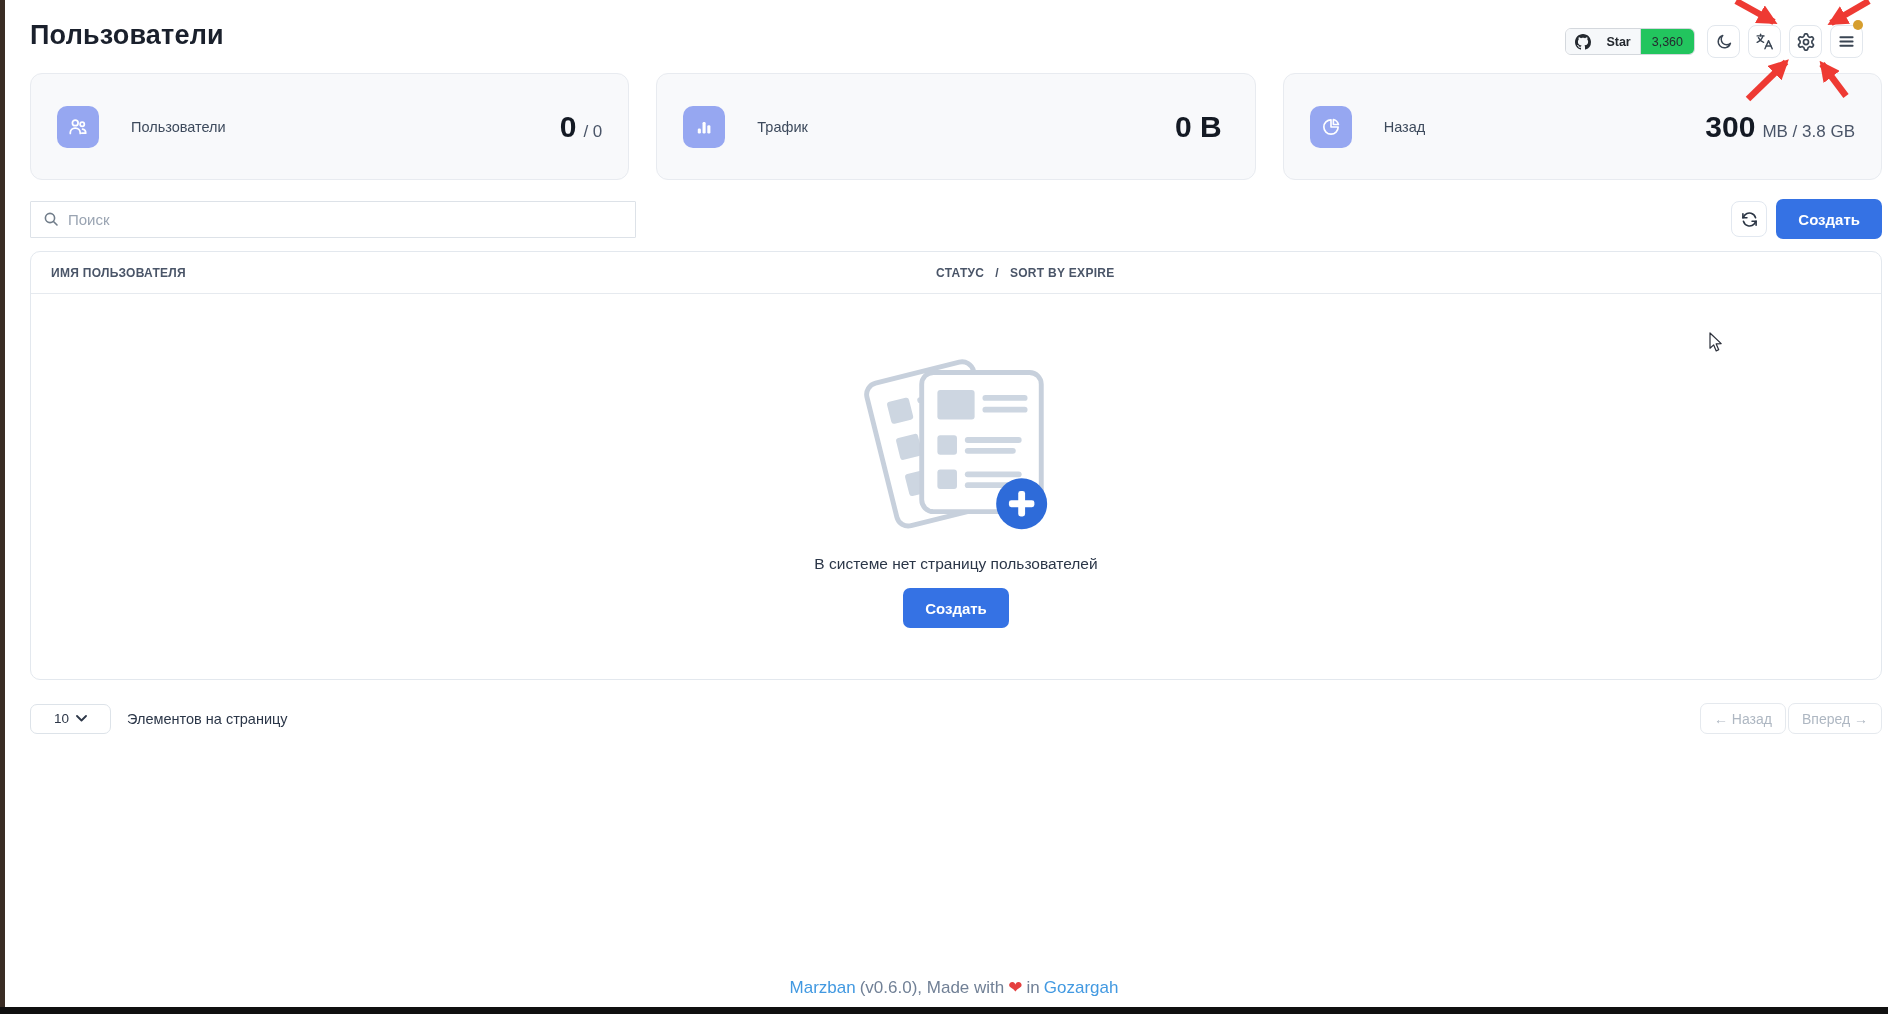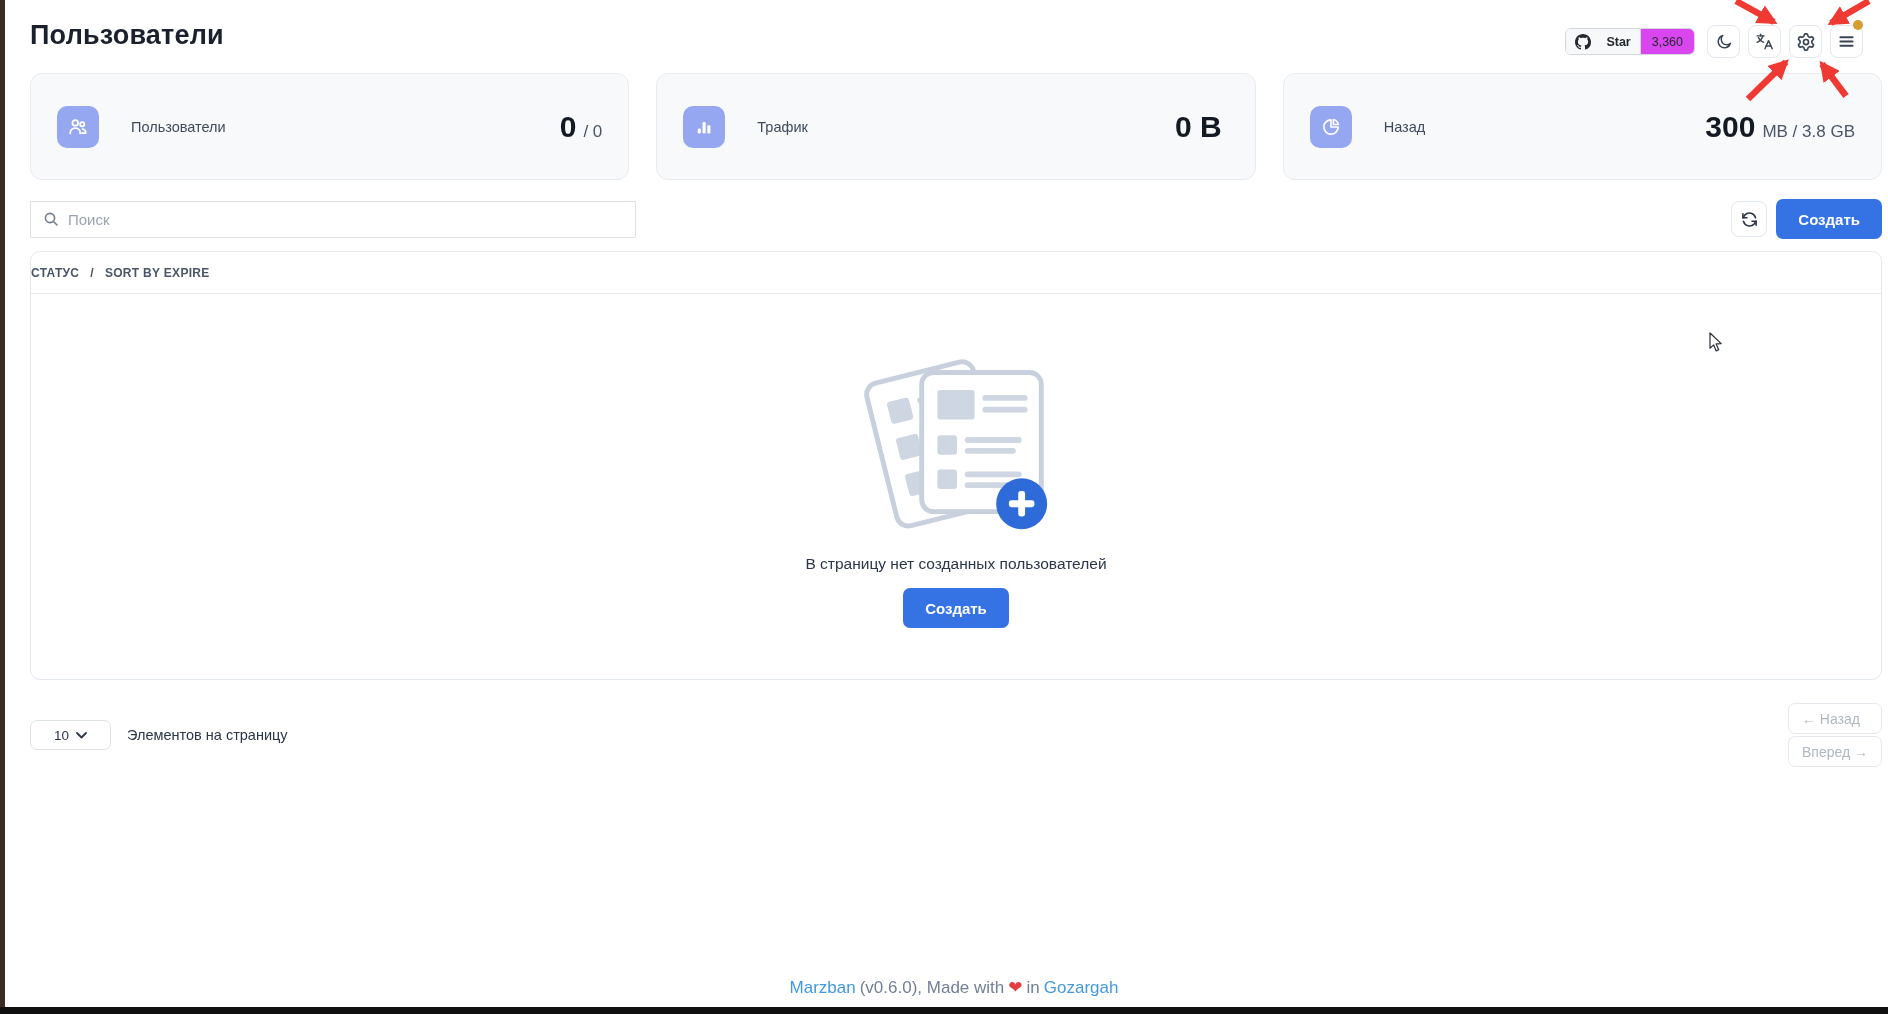--- a/index.html
+++ b/index.html
@@ -13,21 +13,21 @@
   .bottom-bar { position:absolute; left:0; bottom:0; width:100%; height:7px; background:#101010; z-index:40; }
 
   .content { margin:0 6px 0 30px; position:relative; }
 
   h1.page-title { margin-top:20px; font-size:27px; font-weight:700; color:#1a202c; letter-spacing:.2px; }
 
   
   .top-controls { position:absolute; top:25px; right:25px; display:flex; align-items:center; gap:8px; z-index:10; }
   .gh-btn { display:flex; height:27px; border:1px solid #d4d8dd; border-radius:6px; overflow:hidden; font-size:12.5px; color:#24292f; margin-right:4px; cursor:pointer; }
   .gh-star { display:flex; align-items:center; gap:15px; padding:0 9px; background:#f6f8fa; border-right:1px solid #d4d8dd; font-weight:600; }
-  .gh-count { display:flex; align-items:center; padding:0 11px; background:#d946ef; }
+  .gh-count { display:flex; align-items:center; padding:0 11px; background:#22c55e; }
   .icon-btn { width:33px; height:33px; border:1px solid #e2e7ed; border-radius:8px; background:#fff; display:flex; align-items:center; justify-content:center; color:#3a4553; position:relative; cursor:pointer; }
   .icon-btn svg { display:block; }
   .menu-dot { position:absolute; top:-6px; right:-1px; width:10px; height:10px; border-radius:50%; background:#D69E2E; }
 
   
   .annot { position:absolute; left:1722px; top:0; width:166px; height:112px; z-index:50; pointer-events:none; }
 
   
   .cards { display:flex; gap:27px; margin-top:22px; }
   .card { flex:1; height:107px; background:#f8f9fb; border:1px solid #e8ebf0; border-radius:12px; display:flex; align-items:center; padding:0 26px; }
@@ -55,21 +55,21 @@
   .tbody { height:385px; display:flex; flex-direction:column; align-items:center; justify-content:center; }
   .empty-state { display:flex; flex-direction:column; align-items:center; }
   .empty-illustration { width:210px; height:196px; margin-bottom:14px; }
   .empty-text { font-size:15.5px; color:#2b3648; font-weight:500; margin-bottom:15px; }
 
   
   .pagination { display:flex; align-items:center; justify-content:space-between; margin-top:23px; }
   .pagination-left { display:flex; align-items:center; }
   .page-size { height:30px; min-width:52px; border:1px solid #dde3e9; border-radius:7px; background:#fff; display:flex; align-items:center; justify-content:center; gap:7px; font-size:13.5px; color:#2d3748; padding:0 23px; cursor:pointer; }
   .page-size-label { margin-left:16px; font-size:14.5px; color:#2b3648; }
-  .pager { display:flex; gap:2px;flex-direction:column; }
+  .pager { display:flex; gap:2px; }
   .pager-btn { height:31px; padding:0 13px; border:1px solid #e5e9ee; border-radius:7px; background:#fff; color:#aeb7c2; font-size:14px; font-family:inherit; display:flex; align-items:center; gap:6px; cursor:default; }
 
   
   .footer { position:absolute; left:0; top:977px; width:100%; text-align:center; font-size:17px; color:#718096; z-index:5;padding-left:20px; }
   .footer .link { color:#4299e1; cursor:pointer; }
   .footer .heart { color:#e53e3e; margin:0 2px; }
   .footer span { margin:0 2px; }
 
   .cursor { position:absolute; left:1709px; top:332px; z-index:60; pointer-events:none; }
 </style>
@@ -202,20 +202,21 @@
             <path d="M13.7 6.4a6 6 0 0 0-10-2.7L1.8 6.4"></path>
             <path d="M2.3 9.6a6 6 0 0 0 10 2.7l1.9-2.7"></path>
           </svg>
       </div>
       <button class="btn-primary">Создать</button>
     </div>
   </div>
 
   <div class="table-card">
     <div class="thead">
+      <div class="th th-username">ИМЯ ПОЛЬЗОВАТЕЛЯ</div>
       <div class="th th-status">
         <span>СТАТУС</span>
         <span>/</span>
         <span>SORT BY EXPIRE</span>
       </div>
     </div>
 
     <div class="tbody">
       <div class="empty-state">
         <svg class="empty-illustration" viewBox="0 0 210 200">
@@ -236,21 +237,21 @@
           <rect x="114" y="105" width="52" height="6" rx="3" fill="#cdd6e1"></rect>
           <rect x="86" y="127" width="20" height="20" rx="3" fill="#cdd6e1"></rect>
           <rect x="114" y="129" width="58" height="6" rx="3" fill="#cdd6e1"></rect>
           <rect x="114" y="140" width="52" height="6" rx="3" fill="#cdd6e1"></rect>
           <g>
             <circle cx="172" cy="162" r="26" fill="#2e6bd9"></circle>
             <rect x="159" y="158.5" width="26" height="7" rx="2.5" fill="#ffffff"></rect>
             <rect x="168.5" y="149" width="7" height="26" rx="2.5" fill="#ffffff"></rect>
           </g>
         </svg>
-        <div class="empty-text">В страницу нет созданных пользователей</div>
+        <div class="empty-text">В системе нет страницу пользователей</div>
         <button class="btn-primary">Создать</button>
       </div>
     </div>
   </div>
 
   <div class="pagination">
     <div class="pagination-left">
       <div class="page-size">
         <span>10</span>
         <svg width="11" height="7" viewBox="0 0 11 7" fill="none" stroke="#2d3748" stroke-width="1.8" stroke-linecap="round" stroke-linejoin="round">

